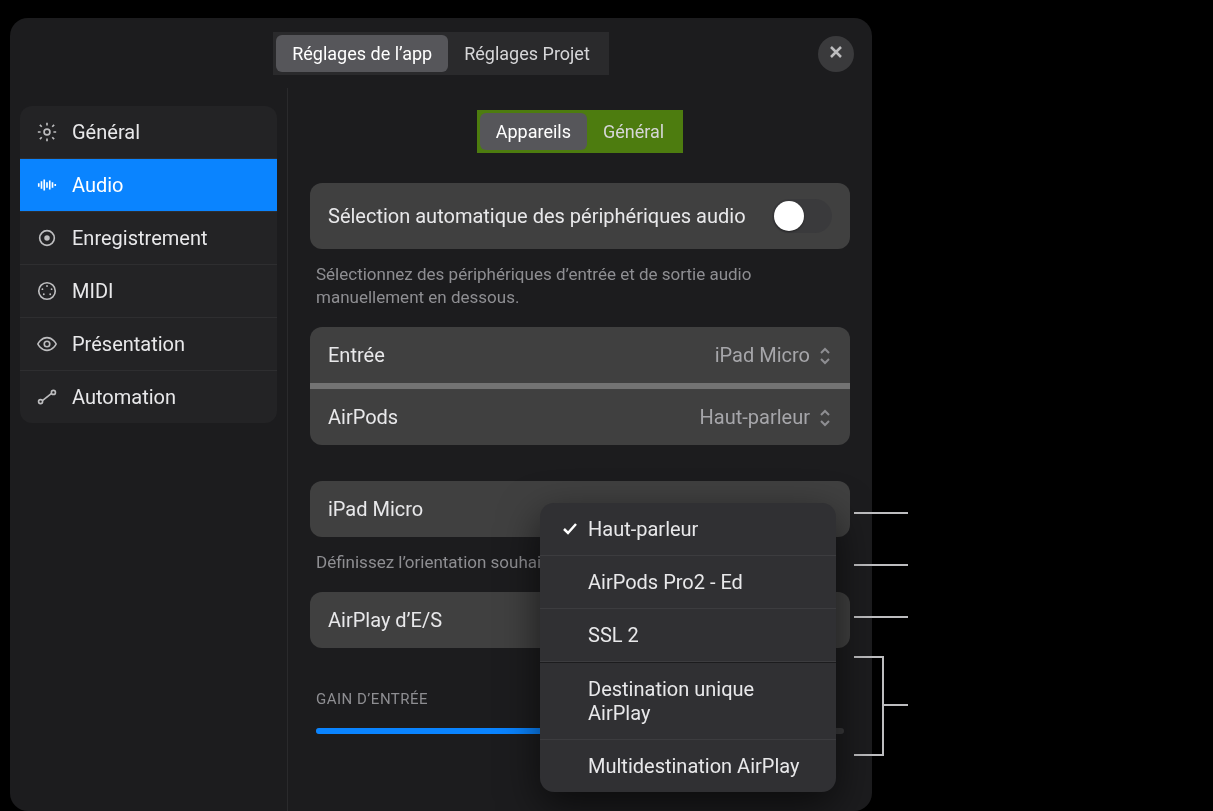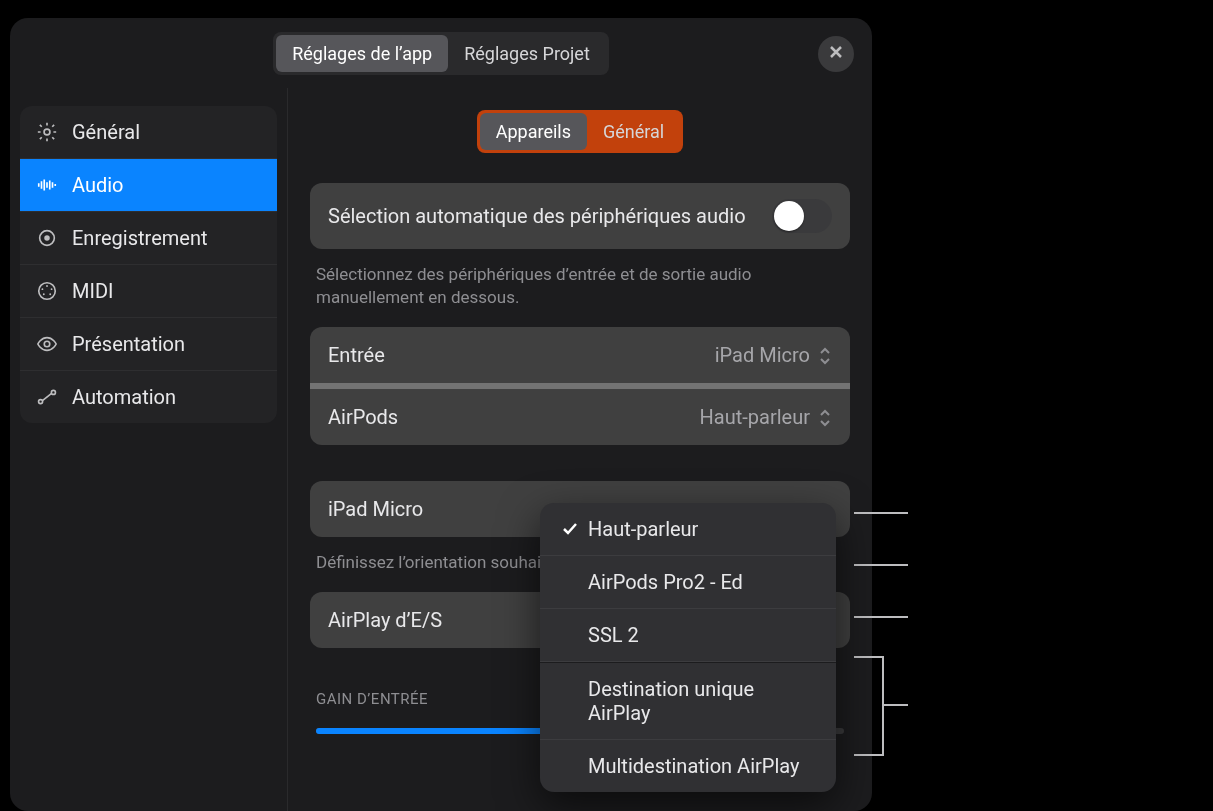--- a/index.html
+++ b/index.html
@@ -1,34 +1,34 @@
 <!DOCTYPE html>
 <html><head>
 <meta charset="utf-8">
 <style>
   html,body{margin:0;padding:0;background:#000;font-family:-apple-system,BlinkMacSystemFont,"Segoe UI",Roboto,Helvetica,Arial,sans-serif;color:#e8e8ea;width:1213px;height:811px;overflow:hidden}
   .window{position:absolute;left:10px;top:18px;width:862px;height:793px;background:#1c1c1e;border-radius:18px;box-shadow:0 10px 40px rgba(0,0,0,.6);}
   .topbar{position:absolute;left:0;top:0;right:0;height:70px;display:flex;align-items:center;justify-content:center}
-  .seg{display:inline-flex;background:#2a2a2c;border-radius:8px;padding:3px}
+  .seg{display:inline-flex;background:#2a2a2c;border-radius:0;padding:3px}
   .seg .seg-item{padding:8px 16px;font-size:18px;color:#d6d6d8;border-radius:6px;cursor:pointer}
   .seg .seg-item.active{background:#56565a;color:#fff}
   .close-btn{position:absolute;right:18px;top:18px;width:36px;height:36px;border-radius:18px;background:#3a3a3c;display:flex;align-items:center;justify-content:center;cursor:pointer}
   .close-btn svg{width:16px;height:16px;stroke:#bdbdbf;stroke-width:2.5;fill:none}
   .body{position:absolute;left:0;top:70px;right:0;bottom:0;display:flex}
   .sidebar{width:278px;padding:18px 10px 0 10px;border-right:1px solid #2a2a2c;box-sizing:border-box}
   .side-panel{background:#232325;border-radius:12px;overflow:hidden}
   .side-item{display:flex;align-items:center;gap:14px;padding:14px 16px;font-size:20px;color:#e8e8ea;border-bottom:1px solid #2e2e30;cursor:pointer}
   .side-item:last-child{border-bottom:none}
   .side-item.active{background:#0a84ff;color:#ffffff}
   .side-item .ic{width:22px;height:22px;display:flex;align-items:center;justify-content:center;flex:0 0 22px}
   .side-item .ic svg{width:22px;height:22px;stroke:#bdbdbf;fill:none;stroke-width:1.8}
   .side-item.active .ic svg{stroke:#fff}
   .content{flex:1;padding:22px 22px 0 22px;overflow:hidden;position:relative}
   .subseg{display:flex;justify-content:center;margin-bottom:30px}
-  .subseg .seg{background:#c2410c}
+  .subseg .seg{background:#4d7c0f}
   .card{background:#404040;border-radius:12px;margin-bottom:14px}
   .row{display:flex;align-items:center;justify-content:space-between;padding:16px 18px;font-size:20px;border-bottom:6px solid #737373}
   .row:last-child{border-bottom:none}
   .row .label{color:#e8e8ea}
   .row .value{color:#a6a6aa;display:flex;align-items:center;gap:8px}
   .help{font-size:17px;color:#8e8e92;padding:0 6px 18px 6px;line-height:1.35}
   .toggle{width:60px;height:34px;border-radius:17px;background:#3a3a3c;position:relative;flex:0 0 60px}
   .toggle .knob{width:30px;height:30px;border-radius:15px;background:#fff;position:absolute;top:2px;left:2px;box-shadow:0 1px 2px rgba(0,0,0,.4)}
   .chev-ud{width:14px;height:18px}
   .chev-ud svg{width:14px;height:18px;stroke:#8e8e92;fill:none;stroke-width:2}

